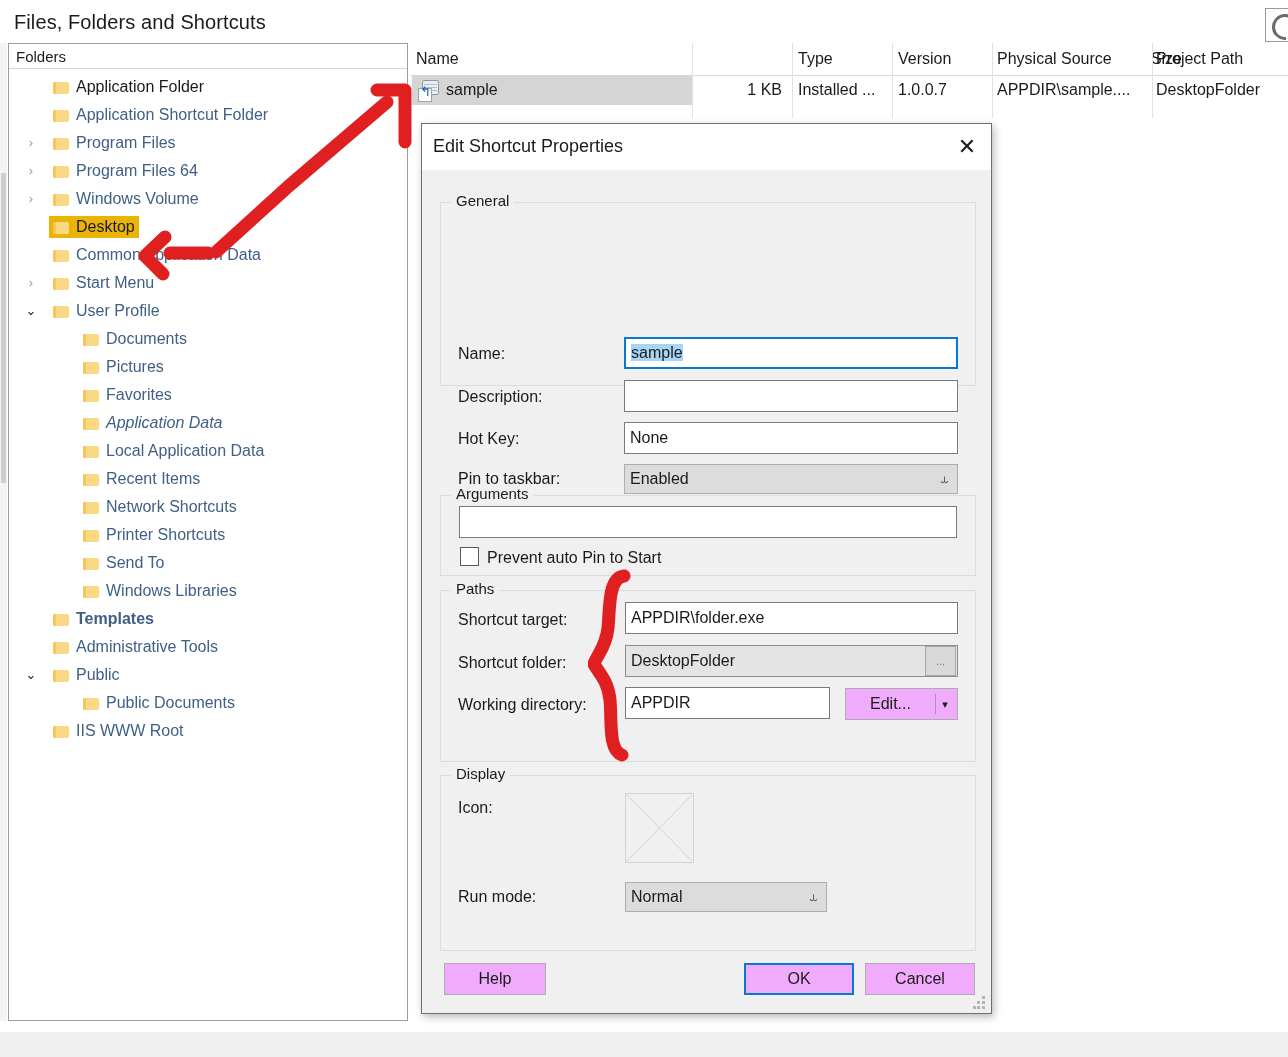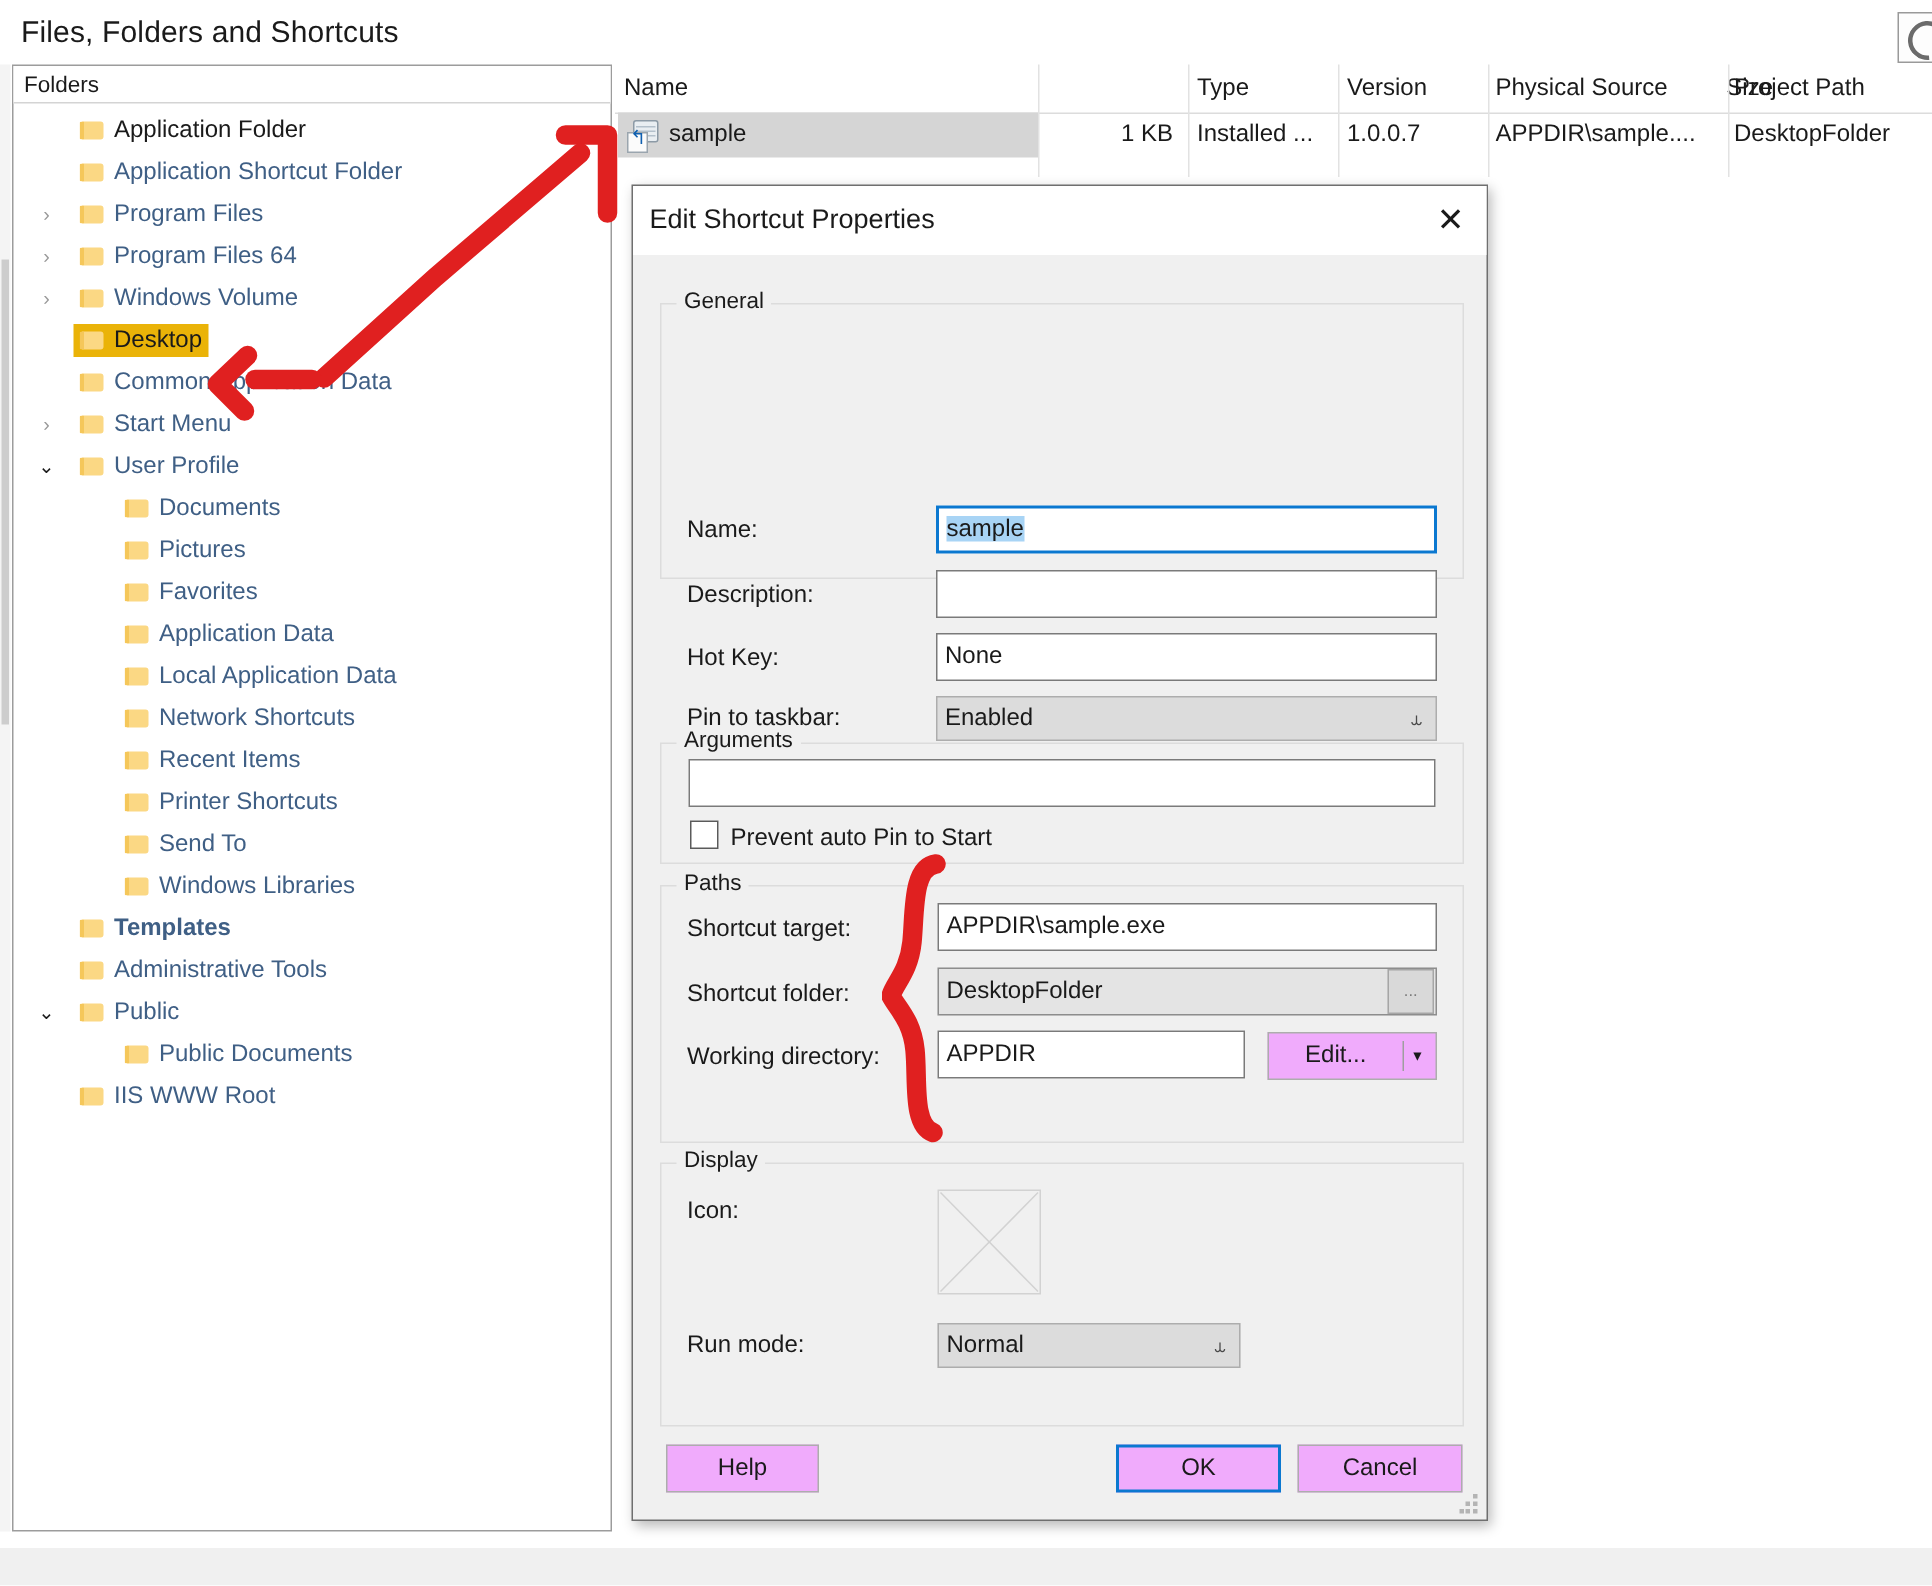--- a/index.html
+++ b/index.html
@@ -244,24 +244,24 @@
         <div class="tree-item"><span class="chev" style="left: 14px;">›</span><span class="label" style="margin-left: 40px;"><span class="folder-ico"></span>Program Files</span></div>
         <div class="tree-item"><span class="chev" style="left: 14px;">›</span><span class="label" style="margin-left: 40px;"><span class="folder-ico"></span>Program Files 64</span></div>
         <div class="tree-item"><span class="chev" style="left: 14px;">›</span><span class="label" style="margin-left: 40px;"><span class="folder-ico"></span>Windows Volume</span></div>
         <div class="tree-item selected"><span class="label" style="margin-left: 40px;"><span class="folder-ico"></span>Desktop</span></div>
         <div class="tree-item"><span class="label" style="margin-left: 40px;"><span class="folder-ico"></span>Common Application Data</span></div>
         <div class="tree-item"><span class="chev" style="left: 14px;">›</span><span class="label" style="margin-left: 40px;"><span class="folder-ico"></span>Start Menu</span></div>
         <div class="tree-item"><span class="chev open" style="left: 14px;">⌄</span><span class="label" style="margin-left: 40px;"><span class="folder-ico"></span>User Profile</span></div>
         <div class="tree-item"><span class="label" style="margin-left: 70px;"><span class="folder-ico"></span>Documents</span></div>
         <div class="tree-item"><span class="label" style="margin-left: 70px;"><span class="folder-ico"></span>Pictures</span></div>
         <div class="tree-item"><span class="label" style="margin-left: 70px;"><span class="folder-ico"></span>Favorites</span></div>
-        <div class="tree-item"><span class="label" style="margin-left: 70px;"><span class="folder-ico"></span>Application Data</span></div>
+        <div class="tree-item"><span class="label" style="margin-left: 70px; font-style: italic;"><span class="folder-ico"></span>Application Data</span></div>
         <div class="tree-item"><span class="label" style="margin-left: 70px;"><span class="folder-ico"></span>Local Application Data</span></div>
+        <div class="tree-item"><span class="label" style="margin-left: 70px;"><span class="folder-ico"></span>Recent Items</span></div>
         <div class="tree-item"><span class="label" style="margin-left: 70px;"><span class="folder-ico"></span>Network Shortcuts</span></div>
-        <div class="tree-item"><span class="label" style="margin-left: 70px;"><span class="folder-ico"></span>Recent Items</span></div>
         <div class="tree-item"><span class="label" style="margin-left: 70px;"><span class="folder-ico"></span>Printer Shortcuts</span></div>
         <div class="tree-item"><span class="label" style="margin-left: 70px;"><span class="folder-ico"></span>Send To</span></div>
         <div class="tree-item"><span class="label" style="margin-left: 70px;"><span class="folder-ico"></span>Windows Libraries</span></div>
         <div class="tree-item"><span class="label" style="margin-left: 40px; font-weight: bold;"><span class="folder-ico"></span>Templates</span></div>
         <div class="tree-item"><span class="label" style="margin-left: 40px;"><span class="folder-ico"></span>Administrative Tools</span></div>
         <div class="tree-item"><span class="chev open" style="left: 14px;">⌄</span><span class="label" style="margin-left: 40px;"><span class="folder-ico"></span>Public</span></div>
         <div class="tree-item"><span class="label" style="margin-left: 70px;"><span class="folder-ico"></span>Public Documents</span></div>
         <div class="tree-item"><span class="label" style="margin-left: 40px;"><span class="folder-ico"></span>IIS WWW Root</span></div>
       </div>
   </div>
@@ -345,21 +345,21 @@
     <div class="group" style="left:18px;top:371px;width:536px;height:81px">
       <div class="legend">Arguments</div>
     </div>
     <div class="tbox" style="left:37px;top:382px;width:498px;height:32px"></div>
 
     <div class="group" style="left:18px;top:466px;width:536px;height:172px">
       <div class="legend">Paths</div>
     </div>
 
     <div class="lbl" style="left:36px;top:487px">Shortcut target:</div>
-    <div class="tbox" style="left:203px;top:478px;width:333px;height:32px">APPDIR\sample.exe</div>
+    <div class="tbox" style="left:203px;top:478px;width:333px;height:32px">APPDIR\folder.exe</div>
 
     <div class="lbl" style="left:36px;top:530px">Shortcut folder:</div>
     <div class="tbox readonly" style="left:203px;top:521px;width:333px;height:32px">DesktopFolder</div>
     <div class="btn small" style="left:503px;top:522px;width:31px;height:30px">...</div>
 
     <div class="lbl" style="left:36px;top:572px">Working directory:</div>
     <div class="tbox" style="left:203px;top:563px;width:205px;height:32px">APPDIR</div>
     <div class="btn split" style="left:423px;top:564px;width:113px;height:32px">
       <span class="main">Edit...</span>
       <span class="divider"></span>

